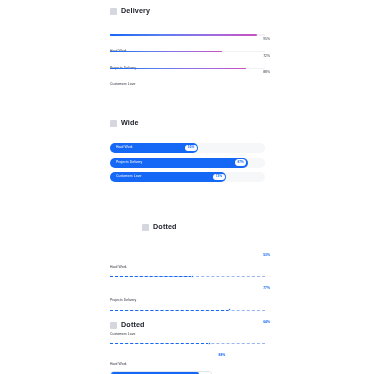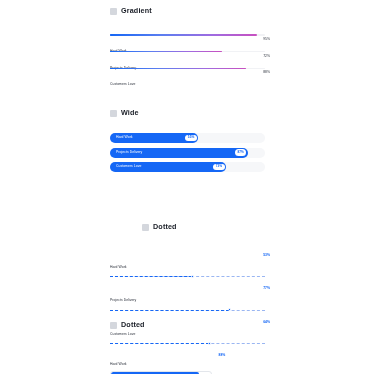--- a/index.html
+++ b/index.html
@@ -246,21 +246,21 @@
   }
 </style>
 </head>
 <body>
 
 <div class="page">
 
   <div class="section" style="top:4px;">
     <div class="section-heading">
       <span class="heading-icon"></span>
-      <span class="heading-text">Gradient</span>
+      <span class="heading-text">Delivery</span>
     </div>
 
     <div class="rows" style="top:30px;">
 
       <div class="row grad-row">
         <div class="grad-track">
           <div class="grad-fill" style="width:95%"></div>
           <div class="grad-knob"></div>
         </div>
         <div class="grad-meta">
@@ -287,21 +287,21 @@
         </div>
         <div class="grad-meta">
           <span class="row-label">Customers Love</span>
           <span class="row-value">88%</span>
         </div>
       </div>
 
     </div>
   </div>
 
-  <div class="section" style="top:106px;">
+  <div class="section" style="top:116px;">
     <div class="section-heading">
       <span class="heading-icon"></span>
       <span class="heading-text">Wide</span>
     </div>
 
     <div class="rows" style="top:27px;">
 
       <div class="wide-row">
         <div class="wide-fill" style="width:57%">
           <span class="wide-label">Hard Work</span>

